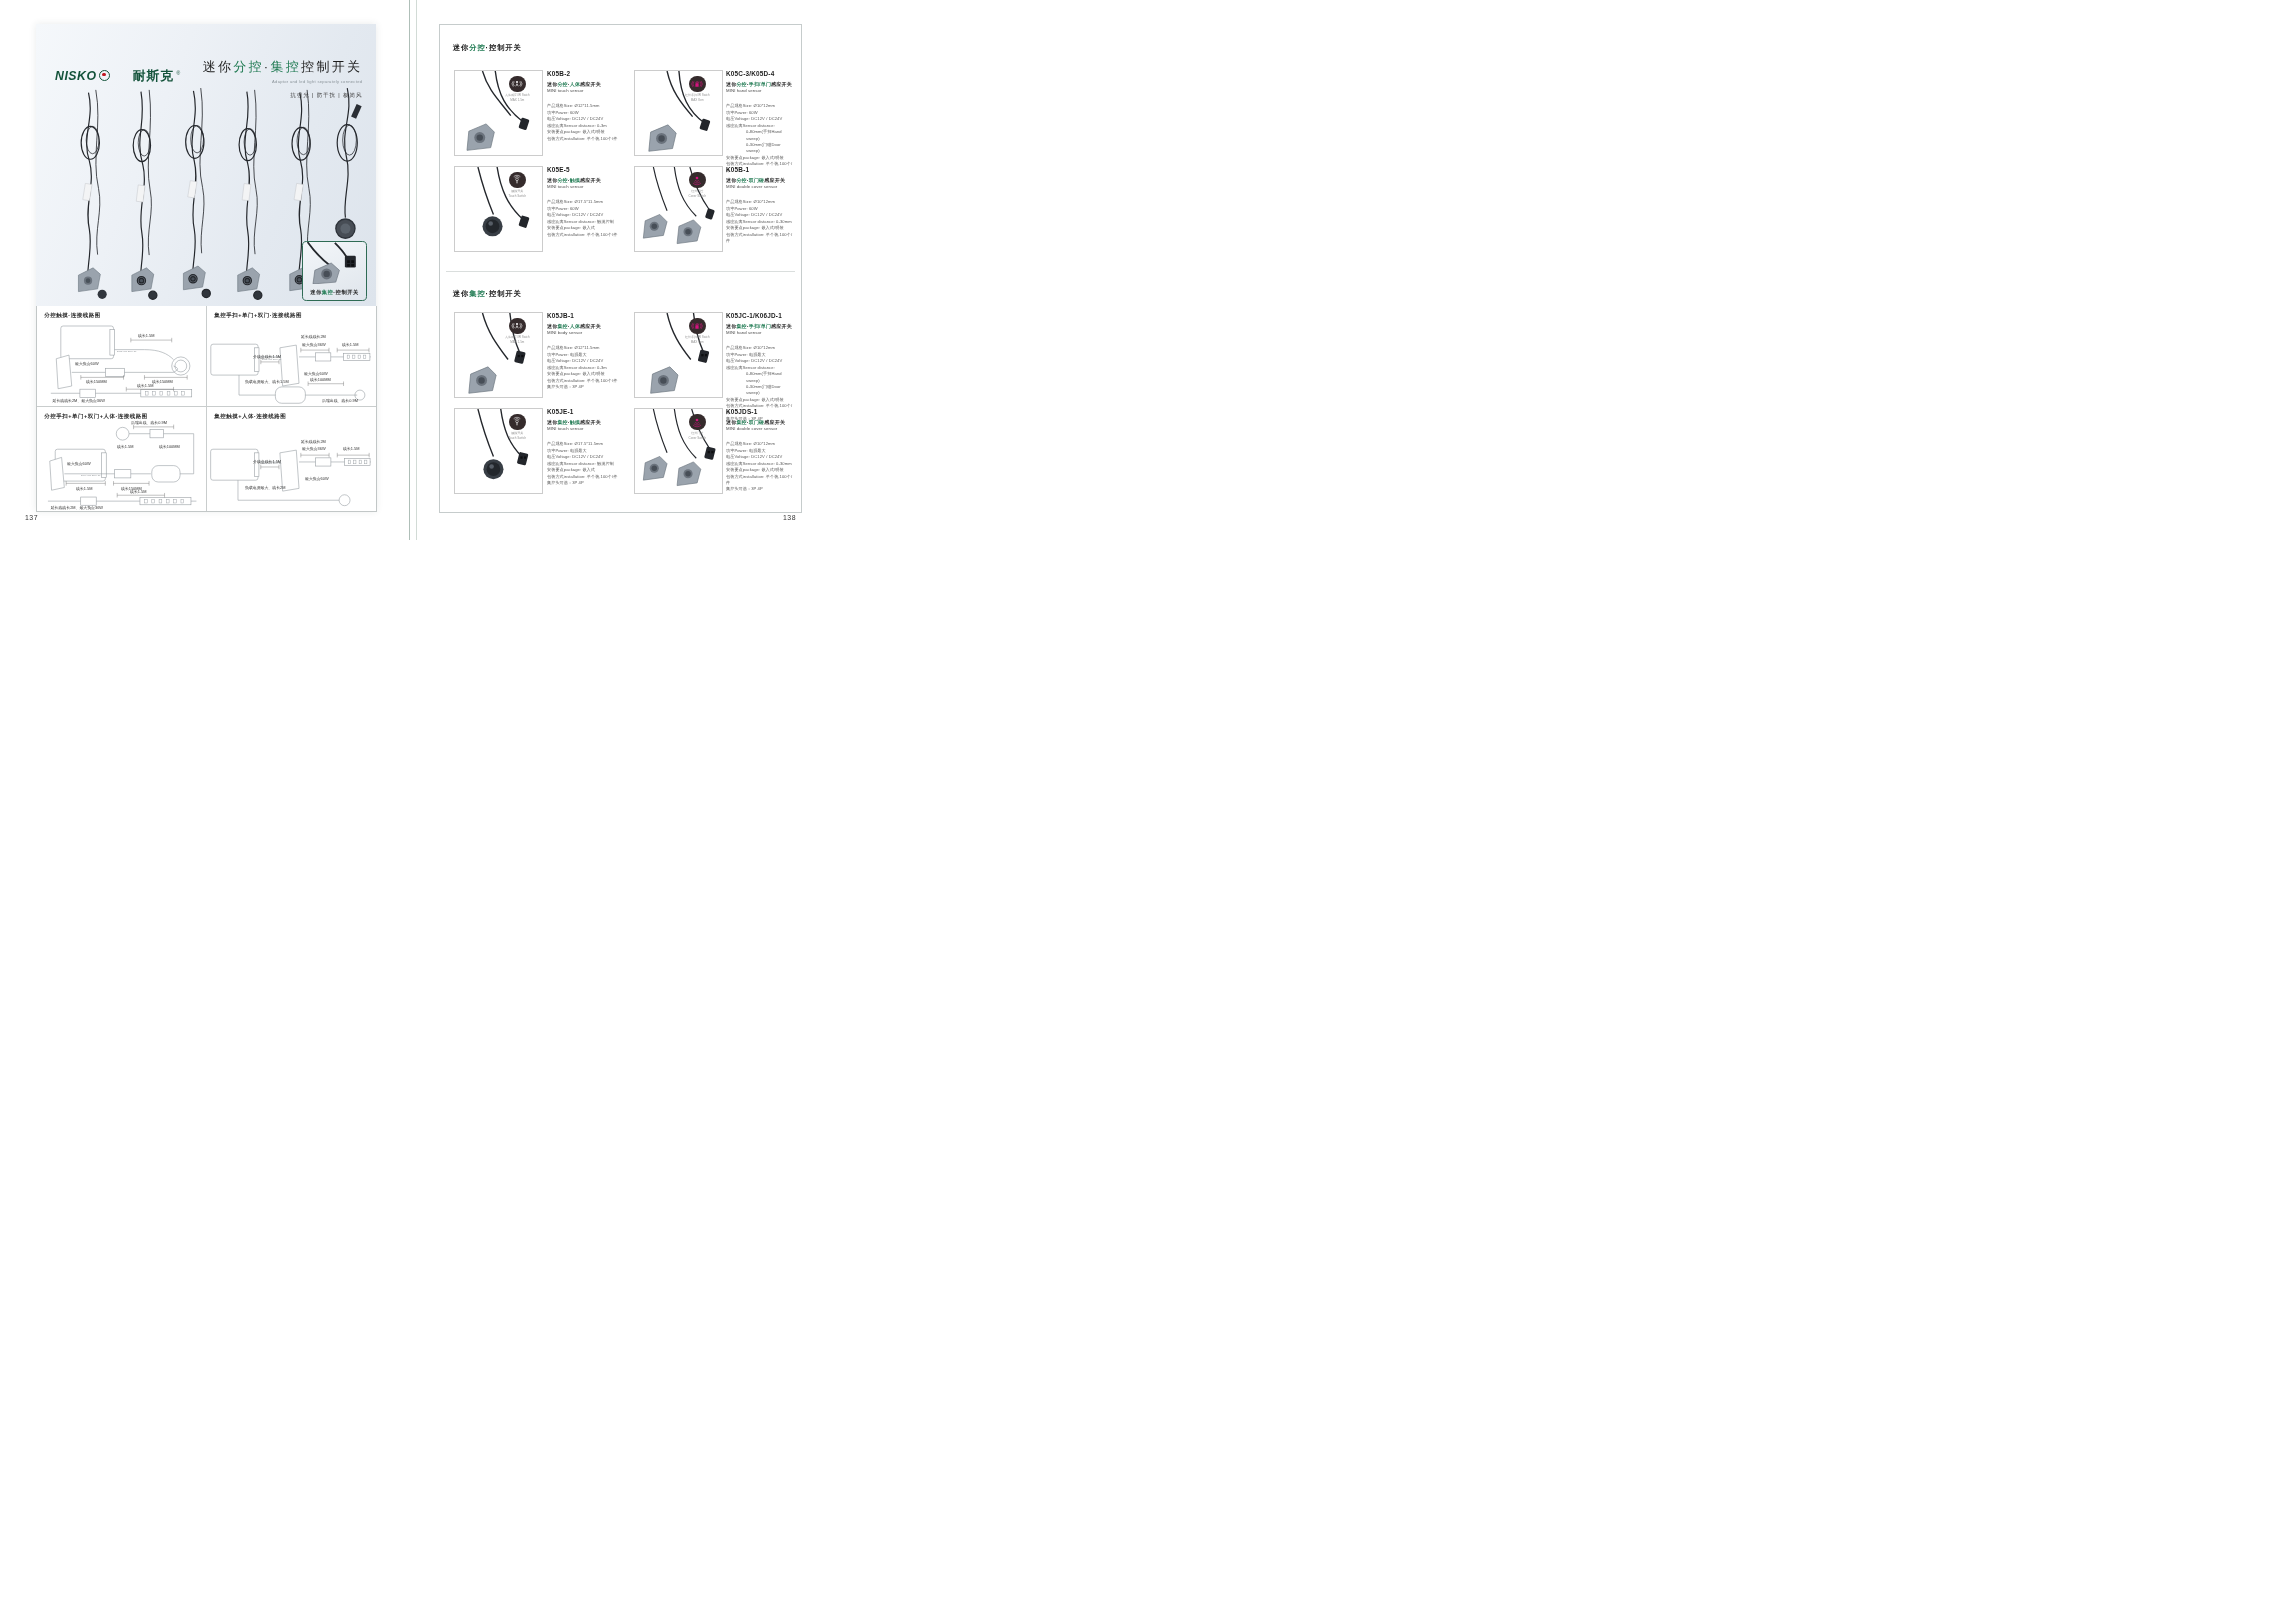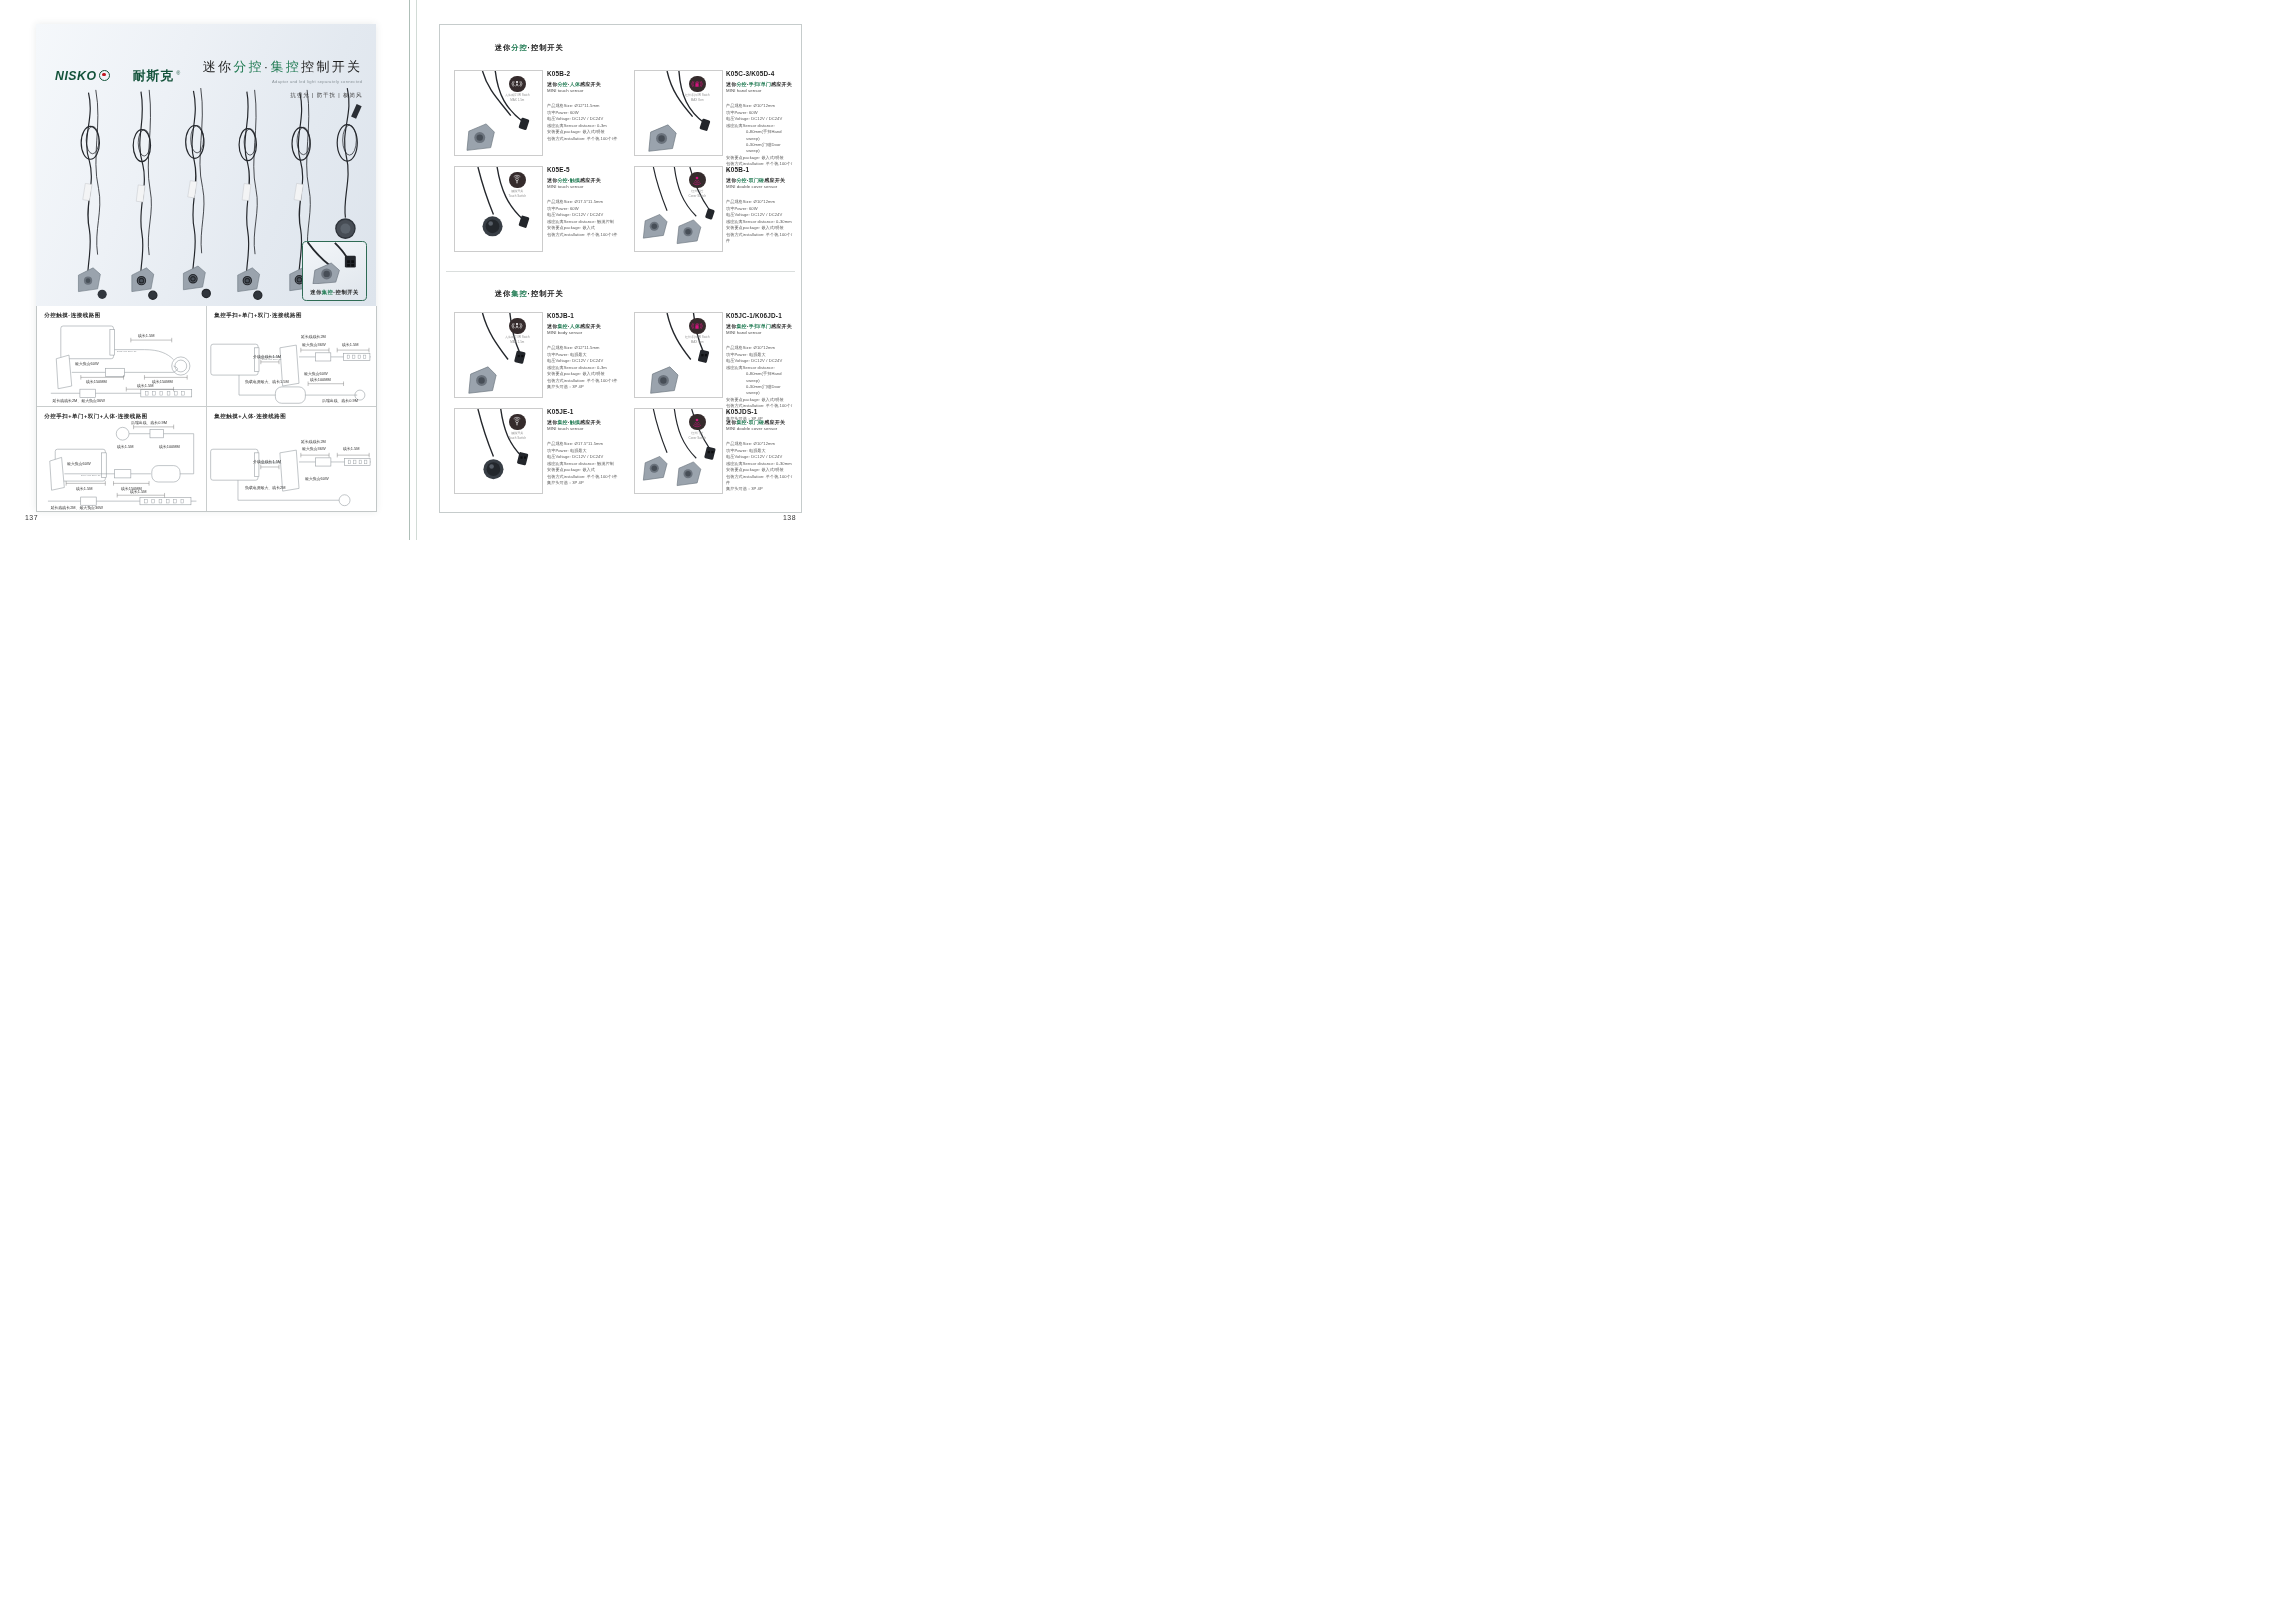--- a/index.html
+++ b/index.html
@@ -32,21 +32,21 @@
   .q2{left:170px;top:0;width:169px;height:100px;border-bottom:0.5px solid #c9cdcd;}
   .q3{left:0;top:101px;width:169px;height:104px;border-right:0.5px solid #c9cdcd;}
   .q4{left:170px;top:101px;width:169px;height:104px;}
   .quad-title{position:absolute;left:7.3px;top:5.5px;font-size:5.5px;font-weight:bold;color:#262626;letter-spacing:0.5px;}
   .dlabel{position:absolute;font-size:3.9px;color:#333;white-space:nowrap;}
   .dprint{position:absolute;font-size:2.3px;color:#8a8f93;white-space:nowrap;}
   .dart{position:absolute;left:0;top:0;}
   .pageno{position:absolute;font-size:6.9px;color:#333;letter-spacing:0.5px;}
   
   .right-panel{position:absolute;left:439px;top:24px;width:361px;height:487px;border:0.5px solid #c6cccc;background:#fff;}
-  .sec-head{position:absolute;left:12.8px;font-size:7.3px;font-weight:bold;letter-spacing:0.9px;color:#1d1d1d;margin-left:42px;}
+  .sec-head{position:absolute;left:12.8px;font-size:7.3px;font-weight:bold;letter-spacing:0.9px;color:#1d1d1d;}
   .sec-div{position:absolute;left:6.4px;right:6.4px;top:246px;height:0.5px;background:#dadedd;}
   .photo-box{position:absolute;width:87px;height:84px;border:0.5px solid #cccccc;background:#fff;overflow:hidden;}
   .icon-wrap{position:absolute;right:3.7px;top:4.6px;width:42px;text-align:center;}
   .icon-circle{width:16.4px;height:16.4px;border-radius:50%;background:#352b2c;margin:0 auto 1.4px auto;display:flex;align-items:center;justify-content:center;}
   .icon-cap{font-size:3px;color:#969696;line-height:1.5;white-space:nowrap;}
   .pinfo{position:absolute;}
   .model{font-size:6.4px;font-weight:bold;color:#1c1c1c;letter-spacing:0.2px;}
   .cnname{font-size:5px;font-weight:bold;margin-top:4.1px;letter-spacing:0.2px;color:#2b2b2b;}
   .enname{font-size:4.3px;color:#4c4c4c;margin-top:1.4px;letter-spacing:0.1px;}
   .specs{margin-top:10px;font-size:4.1px;color:#585858;line-height:6.4px;letter-spacing:0.1px;}

